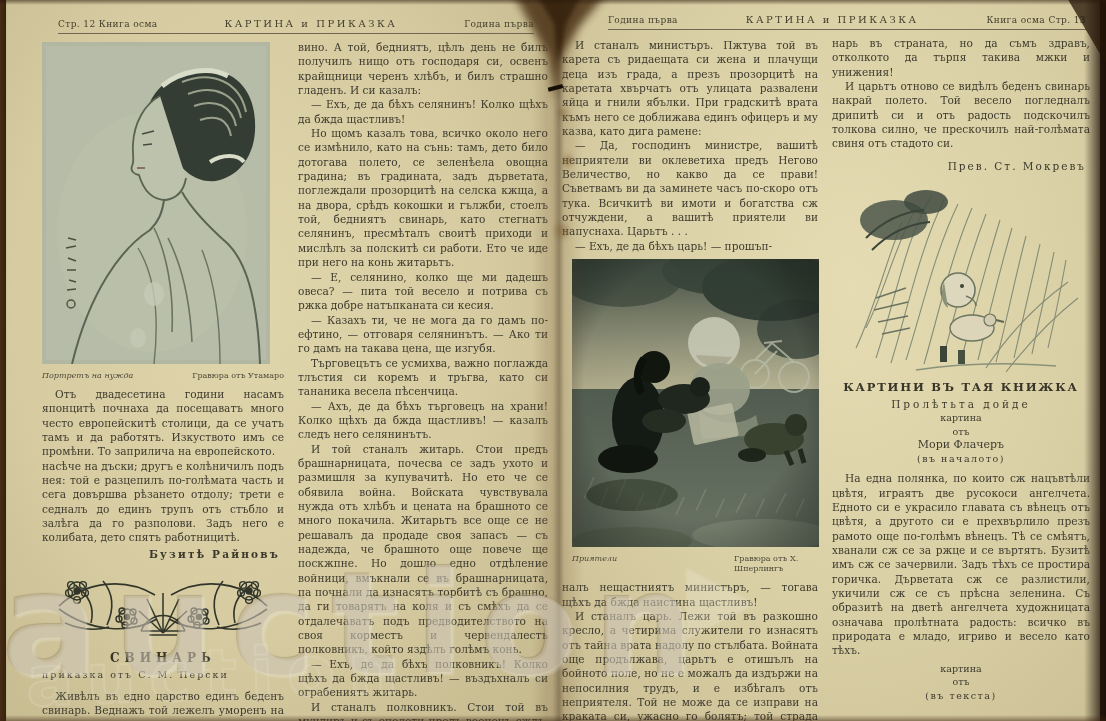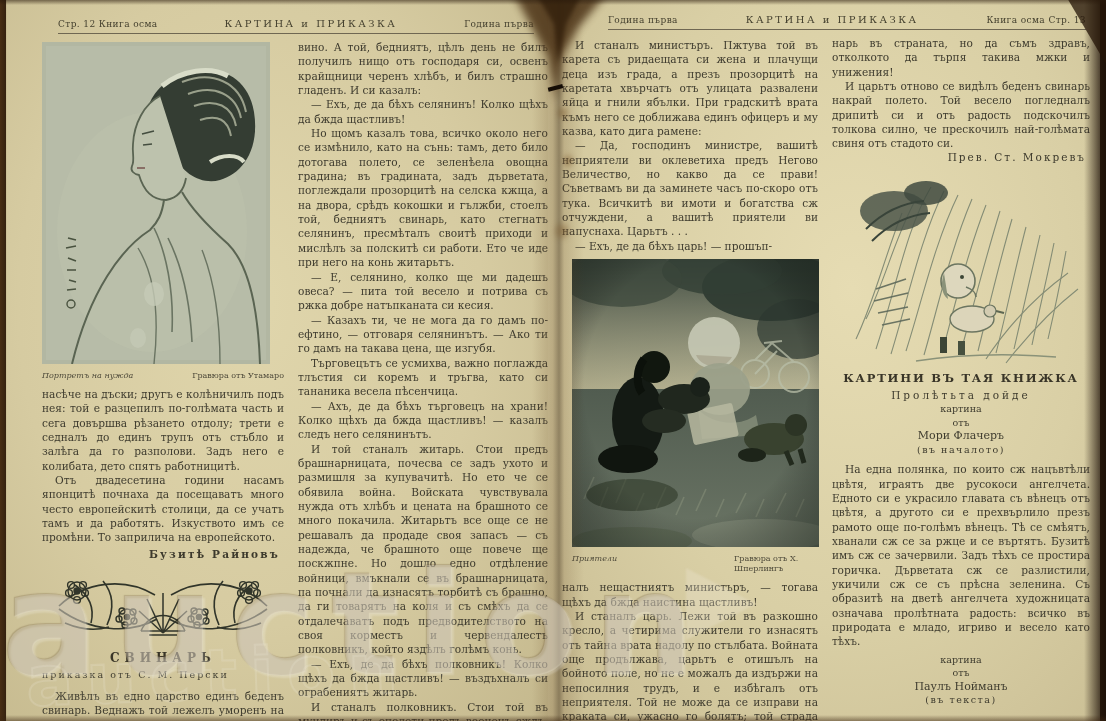--- a/index.html
+++ b/index.html
@@ -30,21 +30,21 @@
   .para{margin:0;text-indent:13px;}
   .para.noindent{text-indent:0;}
 
   .cap-row{display:flex;justify-content:space-between;margin-top:7px;color:#4e4a3a;}
   .cap-left{font-size:8px;font-style:italic;}
   .cap-right{font-size:8px;}
   .cap-right.narrow{width:84px;text-align:left;line-height:10px;}
 
   .signature{margin-top:3px;text-align:right;font-size:10.5px;letter-spacing:2.2px;
      font-weight:bold;color:#3c392c;padding-right:4px;}
-  .signature.translator{font-weight:normal;letter-spacing:2px;margin-top:0;}
+  .signature.translator{font-weight:normal;letter-spacing:2px;margin-top:9px;}
 
   .story-title{margin-top:12px;text-align:center;font-size:12px;letter-spacing:5px;
      font-weight:bold;color:#393528;}
   .story-subtitle{margin-top:4px;text-align:left;font-size:9.5px;letter-spacing:2px;}
   .story-body{margin-top:9px;}
 
   .section-title{margin-top:2px;text-align:center;font-size:11.5px;letter-spacing:1.8px;
      font-weight:bold;color:#393528;}
   .entry{margin-top:4px;text-align:center;line-height:13.5px;}
   .entry-title{font-size:10.5px;letter-spacing:3px;}
@@ -128,22 +128,22 @@
         <ellipse cx="96" cy="296" rx="8" ry="10" fill="#c6cab6" opacity="0.7"></ellipse>
 
         <path d="M26,196 l8,2 M24,206 l10,-2 M26,216 l8,3 M25,228 l9,0 M27,238 l7,2 M25,248 l9,-1" stroke="#49523f" stroke-width="1.6"></path>
         <circle cx="29" cy="262" r="4" fill="none" stroke="#49523f" stroke-width="1.4"></circle>
       </svg>
       <div class="cap-row">
         <span class="cap-left">Портретъ на нужда</span>
         <span class="cap-right">Гравюра отъ Утамаро</span>
       </div>
       <div class="body-text" style="margin-top:7px;">
+          <p class="para">Отъ двадесетина години насамъ японцитѣ почнаха да посещаватъ много често европейскитѣ столици, да се учатъ тамъ и да работятъ. Изкуството имъ се промѣни. То заприлича на европейското.</p>
           <p class="para noindent">насѣче на дъски; другъ е колѣничилъ подъ нея: той е разцепилъ по-голѣмата часть и сега довършва рѣзането отдолу; трети е седналъ до единъ трупъ отъ стъбло и залѣга да го разполови. Задъ него е колибата, дето спятъ работницитѣ.</p>
-          <p class="para">Отъ двадесетина години насамъ японцитѣ почнаха да посещаватъ много често европейскитѣ столици, да се учатъ тамъ и да работятъ. Изкуството имъ се промѣни. То заприлича на европейското.</p>
         </div>
       <div class="signature">Бузитѣ Райновъ</div>
 
       <svg class="img-block" width="216" height="66" viewBox="0 0 216 66" style="margin:13px auto 0 auto;">
         <g stroke="#31352a" fill="none" stroke-width="1.6">
           <path d="M4,33 C30,8 70,4 100,22 M212,33 C186,8 146,4 116,22"></path>
           <path d="M4,36 C34,58 74,62 102,46 M212,36 C182,58 142,62 114,46"></path>
           <path d="M20,12 C34,22 40,34 36,50 M196,12 C182,22 176,34 180,50"></path>
           <path d="M48,8 C58,20 60,34 52,52 M168,8 C158,20 156,34 164,52"></path>
           <path d="M10,50 C24,56 40,58 54,54 M206,50 C192,56 176,58 162,54"></path>
@@ -335,21 +335,20 @@
         <div class="entry-author">Мори Флачеръ</div>
         <div class="entry-note">(въ началото)</div>
       </div>
       <div class="body-text entry-text">
           <p class="para">На една полянка, по които сж нацъвтѣли цвѣтя, играятъ две русокоси ангелчета. Едното си е украсило главата съ вѣнецъ отъ цвѣтя, а другото си е прехвърлило презъ рамото още по-голѣмъ вѣнецъ. Тѣ се смѣятъ, хванали сж се за ржце и се въртятъ. Бузитѣ имъ сж се зачервили. Задъ тѣхъ се простира горичка. Дърветата сж се разлистили, укичили сж се съ прѣсна зеленина. Съ образитѣ на дветѣ ангелчета художницата означава пролѣтната радость: всичко въ природата е младо, игриво и весело като тѣхъ.</p>
         </div>
 
       <div class="entry">
         <div class="entry-kind">картина</div>
         <div class="entry-of">отъ</div>
-        <div class="entry-author">Паулъ Нойманъ</div>
         <div class="entry-note">(въ текста)</div>
       </div>
 
     </div>
   </div>
 
   <div id="seam"></div>
   <svg id="stain" viewBox="0 0 170 140">
     <polygon points="36,0 128,0 100,34 84,62 78,108 70,62 52,30" fill="#4b3216" opacity="0.85" style="filter:blur(4px);"></polygon>
     <polygon points="58,0 104,0 88,30 80,70 76,30" fill="#33200c" opacity="0.8" style="filter:blur(2px);"></polygon>

